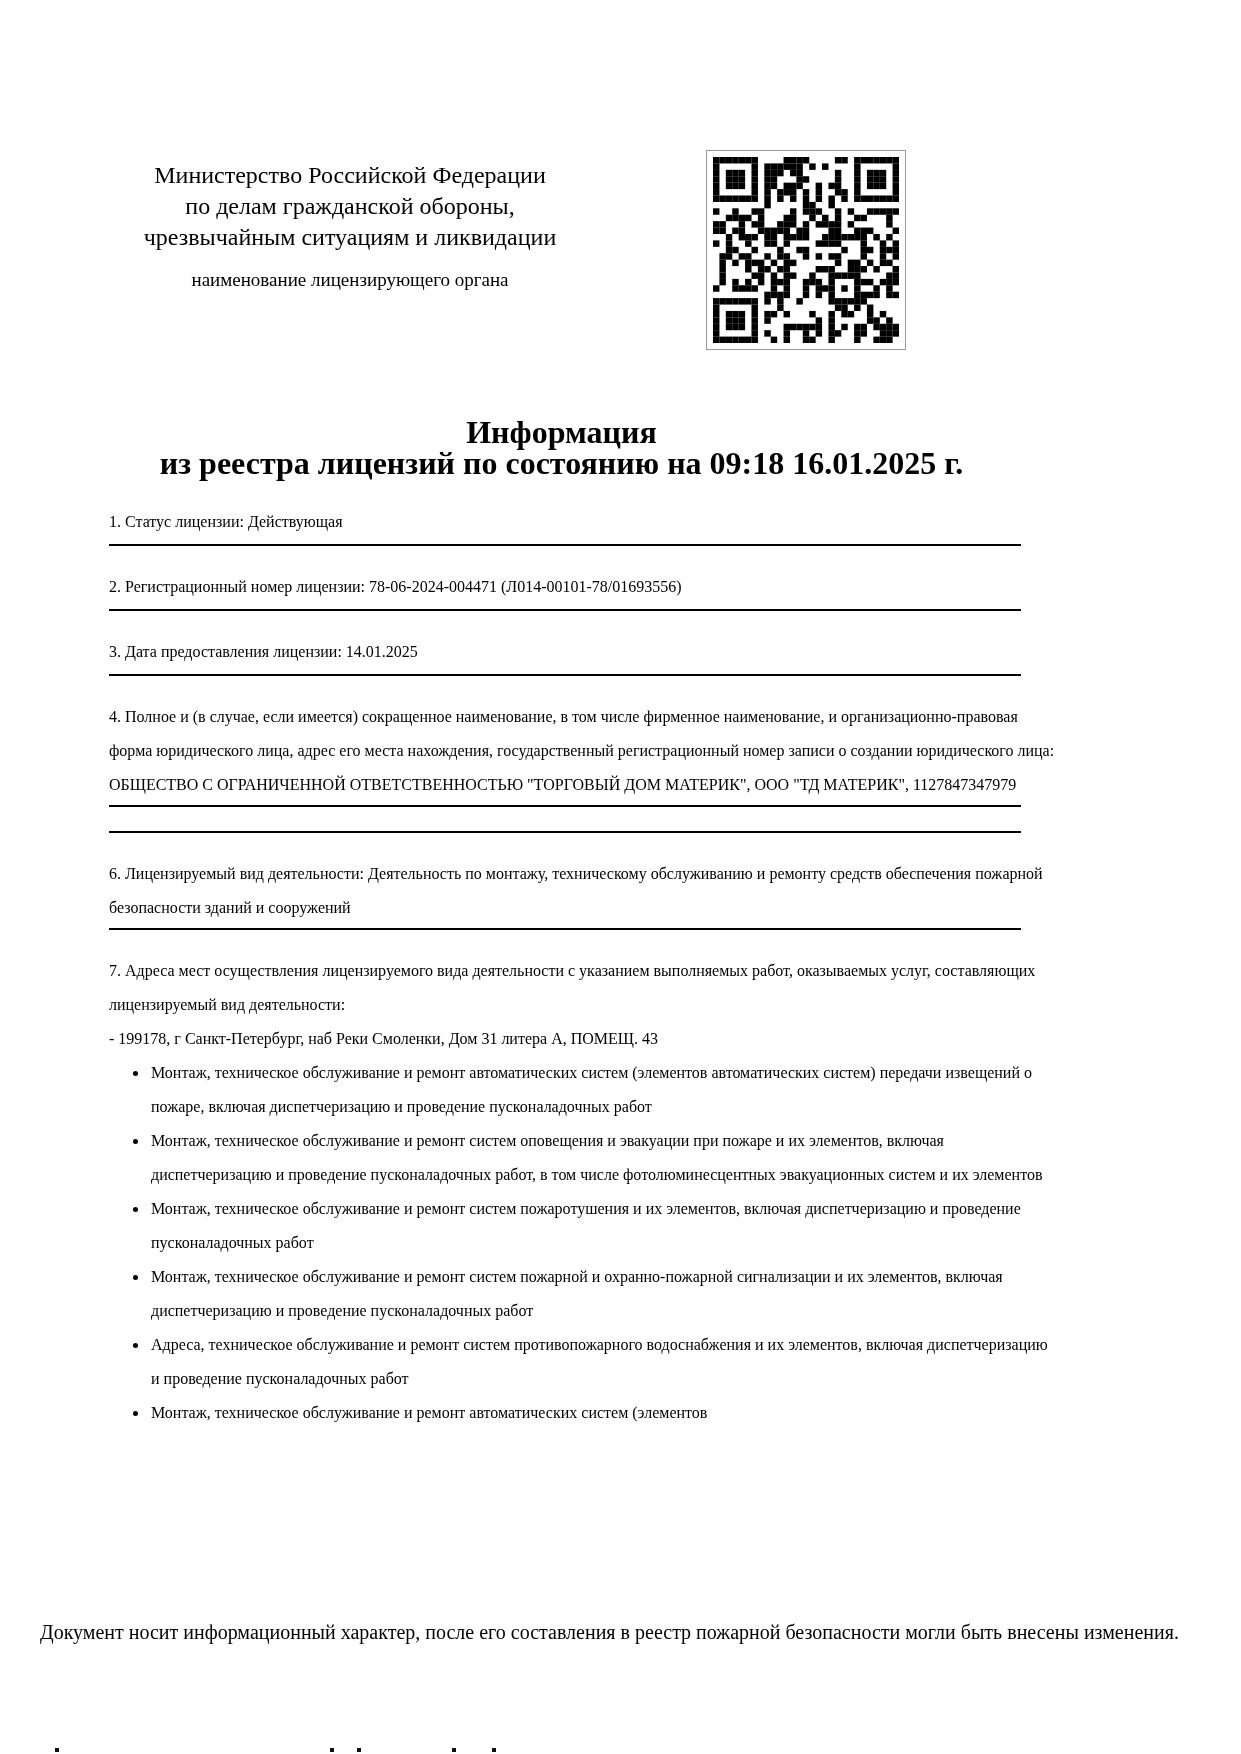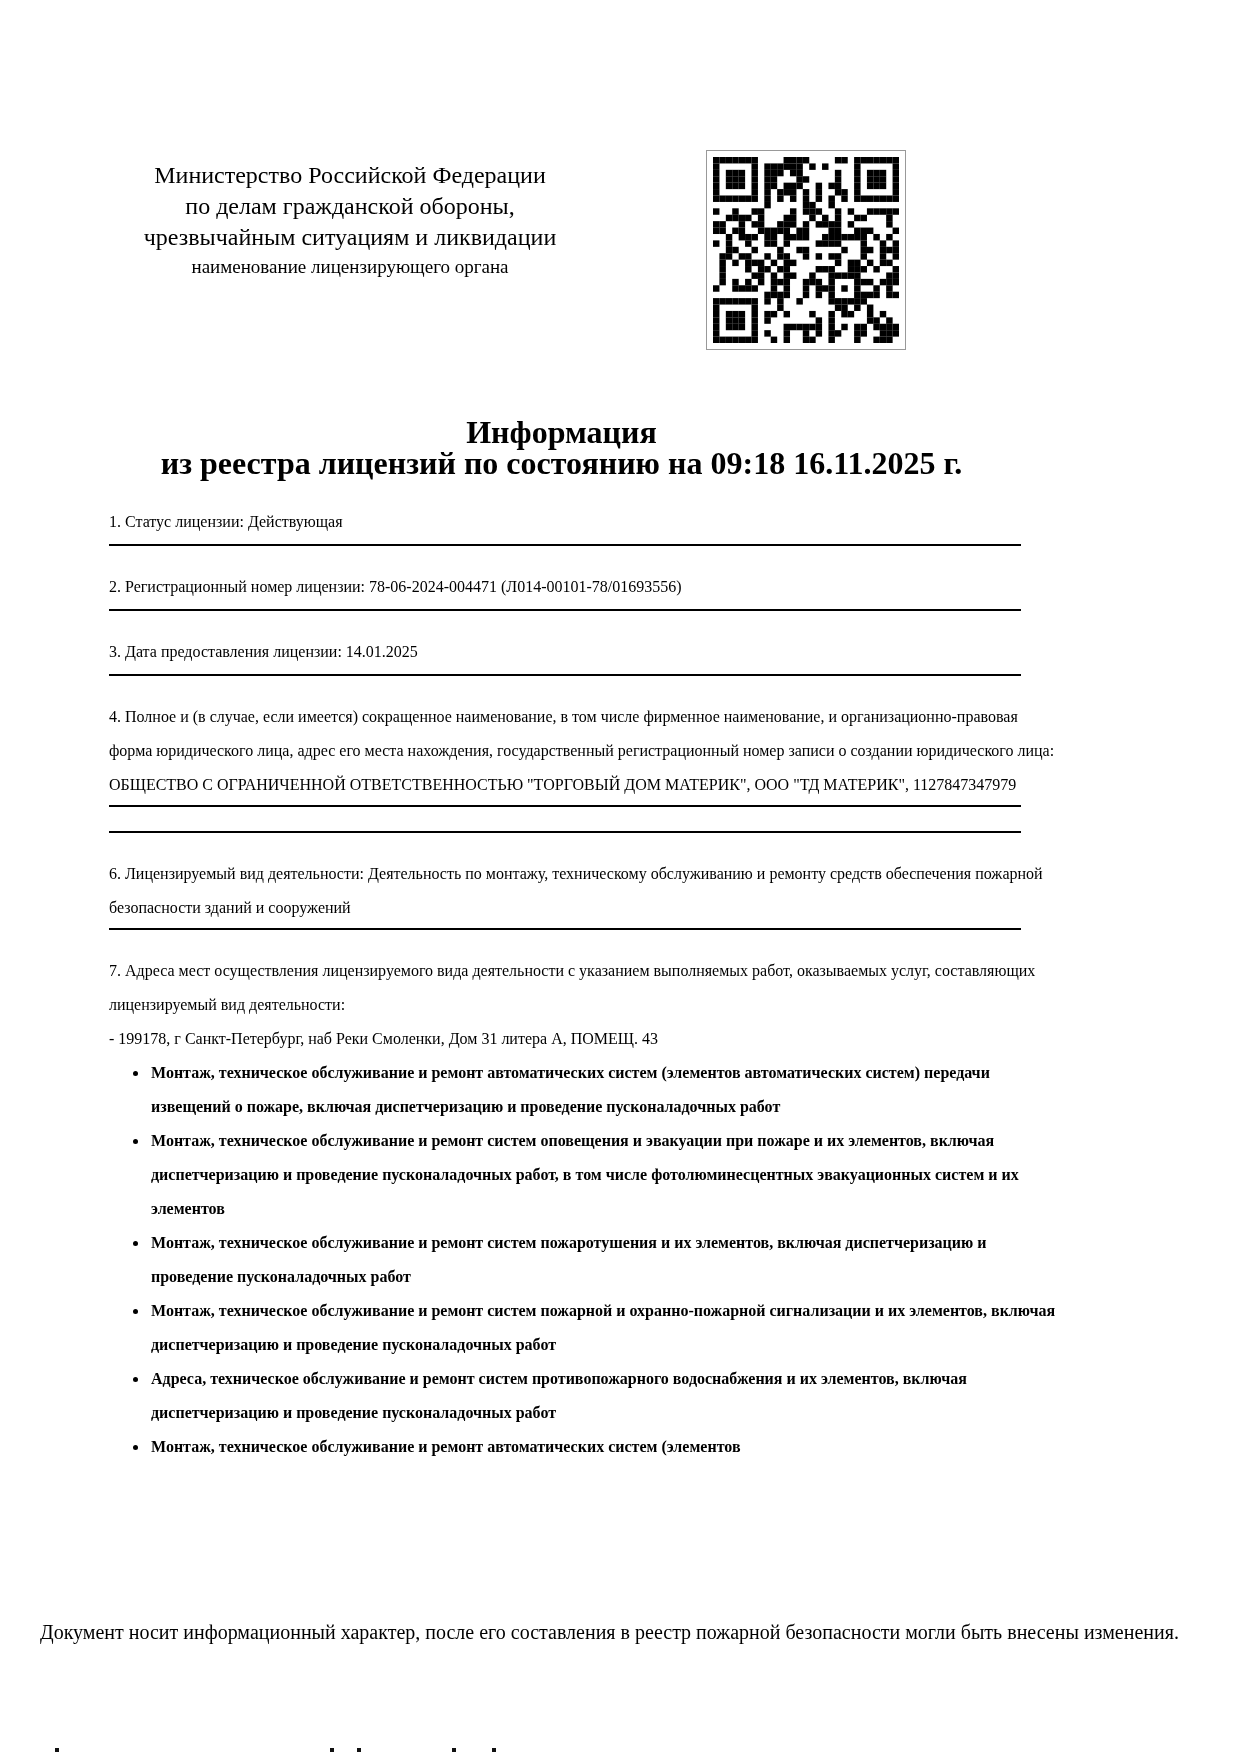--- a/index.html
+++ b/index.html
@@ -11,21 +11,21 @@
     font-family:"Liberation Serif", serif;
     overflow:hidden;
     margin:0 auto;
   }
   
   .authority{
     position:absolute;left:95px;top:160px;width:510px;
     text-align:center;font-size:24px;line-height:31px;
   }
   .authority-caption{
-    font-size:19px;line-height:22px;margin-top:3px;
+    font-size:19px;line-height:22px;margin-top:16px;
   }
   
   .qr-box{
     position:absolute;left:706px;top:150px;
     width:200px;height:200px;box-sizing:border-box;
     background:#fff;border:1px solid #999;padding:6px;
   }
   .qr-box svg{display:block;width:100%;height:100%;fill:#000;}
   
   .title-block{
@@ -38,21 +38,21 @@
     font-size:16px;line-height:34px;margin-left:39px;
   }
   .item p{margin:0;}
   .rule{
     width:912px;height:0;border-top:2px solid #000;
     margin-top:5px;
   }
   .item{margin-bottom:24px;}
   .item-4 .rule, .item-6 .rule{margin-top:3px;}
   .works-list{
-    margin:0;padding:0 0 0 40px;list-style:disc;font-weight:bold;
+    margin:0;padding:0 0 0 40px;list-style:disc;
   }
   .works-list li{margin:0;padding-left:2px;}
   
   .footer-note{
     position:absolute;left:40px;top:1620px;width:1180px;
     font-size:20px;line-height:24px;white-space:nowrap;
   }
   
   .clipped-line{position:absolute;top:1748px;left:0;width:100%;height:6px;}
   .clipped-line i{
@@ -490,21 +490,21 @@
         <rect x="118.80" y="184.80" width="6.65" height="6.65"></rect>
         <rect x="145.20" y="184.80" width="6.65" height="6.65"></rect>
         <rect x="165.00" y="184.80" width="6.65" height="6.65"></rect>
         <rect x="171.60" y="184.80" width="6.65" height="6.65"></rect>
         <rect x="178.20" y="184.80" width="6.65" height="6.65"></rect>
       </svg>
   </div>
 
   <div class="title-block">
     <div>Информация</div>
-    <div>из реестра лицензий по состоянию на 09:18 16.11.2025 г.</div>
+    <div>из реестра лицензий по состоянию на 09:18 16.01.2025 г.</div>
   </div>
 
   <div class="content">
 
     <div class="item item-1">
       <p>1. Статус лицензии: Действующая</p>
       <div class="rule"></div>
     </div>
 
     <div class="item item-2">

